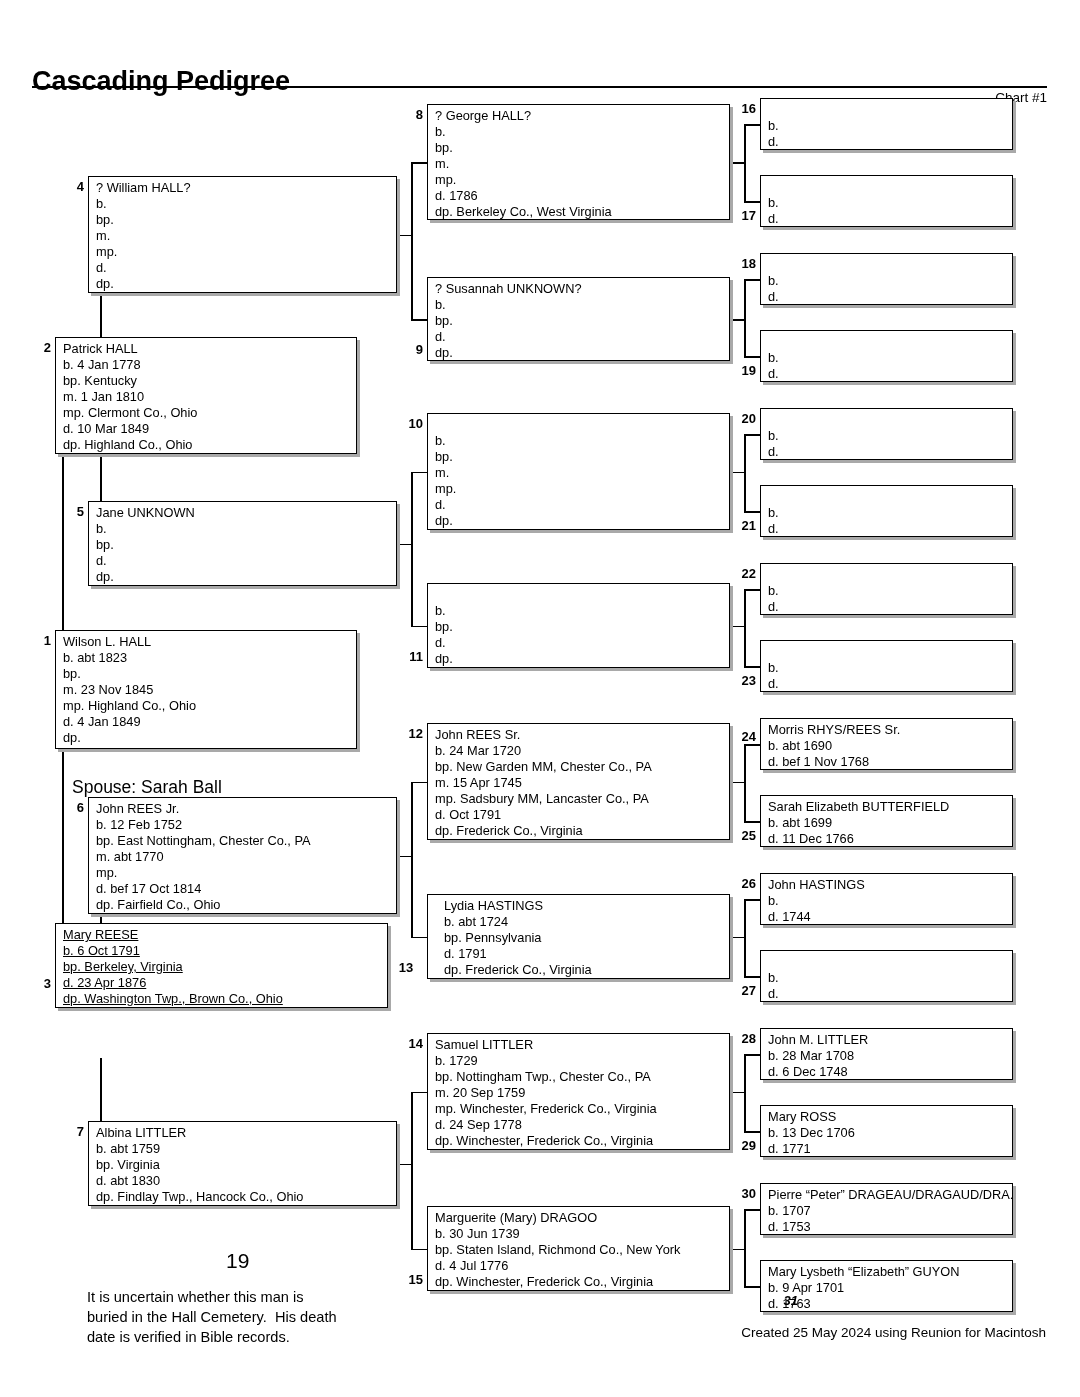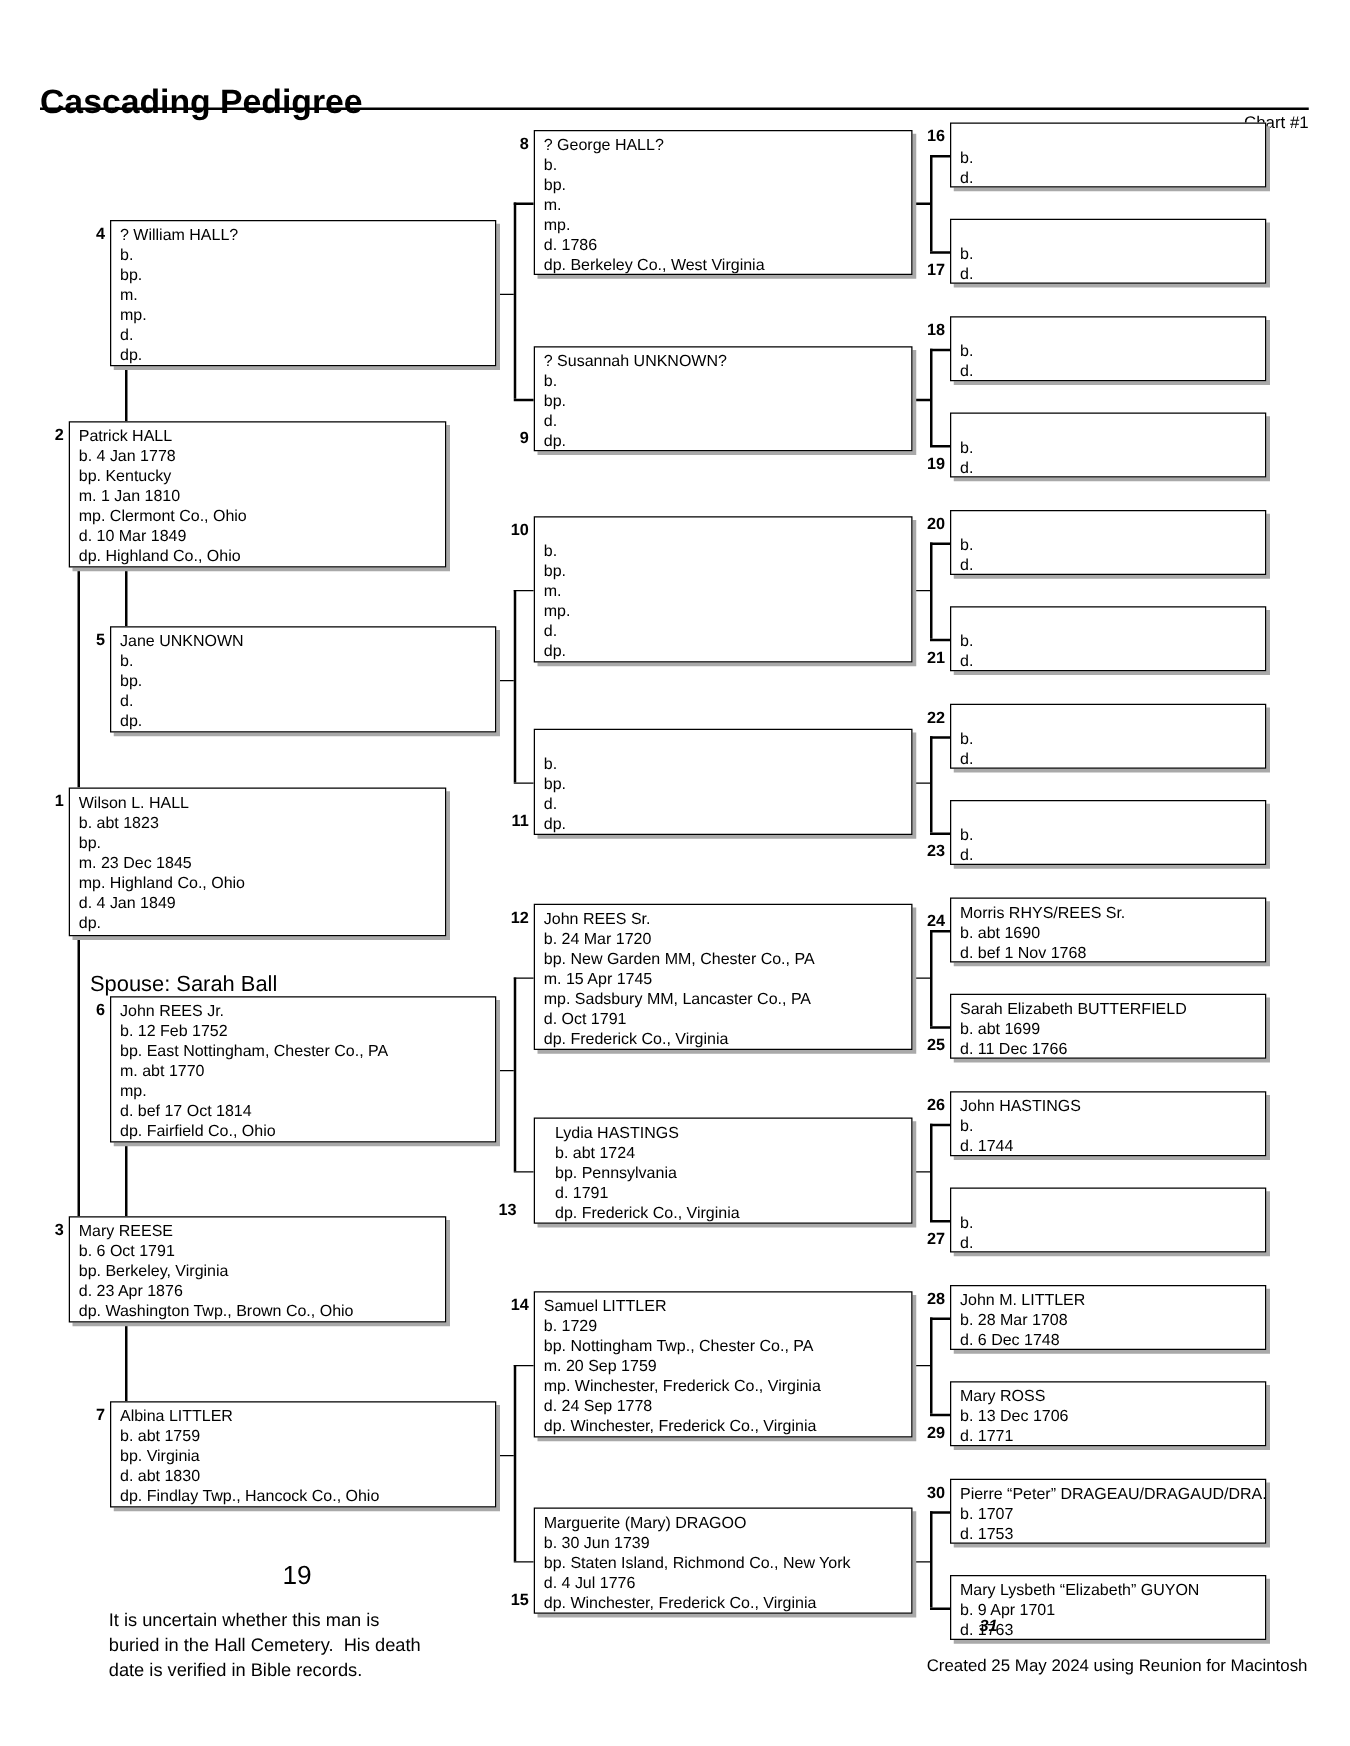--- a/index.html
+++ b/index.html
@@ -82,37 +82,37 @@
     <div class="cline" style="left: 744px; top: 1131px; width: 16px; height: 1.5px;"></div>
     <div class="cline" style="left: 730px; top: 1091.5px; width: 14px; height: 1.5px;"></div>
     <div class="cline" style="left: 744px; top: 1209px; width: 1.5px; height: 77px;"></div>
     <div class="cline" style="left: 744px; top: 1209px; width: 16px; height: 1.5px;"></div>
     <div class="cline" style="left: 744px; top: 1286px; width: 16px; height: 1.5px;"></div>
     <div class="cline" style="left: 730px; top: 1248.5px; width: 14px; height: 1.5px;"></div>
     <div class="pbox" style="left: 55px; top: 630px; width: 302px; height: 119px;">
       <div class="line">Wilson L. HALL</div>
       <div class="line">b. abt 1823</div>
       <div class="line">bp.</div>
-      <div class="line">m. 23 Dec 1845</div>
+      <div class="line">m. 23 Nov 1845</div>
       <div class="line">mp. Highland Co., Ohio</div>
       <div class="line">d. 4 Jan 1849</div>
       <div class="line">dp.</div>
     </div>
     <div class="pnum" style="left: 17px; top: 633px; width: 34px;">1</div>
     <div class="pbox" style="left: 55px; top: 337px; width: 302px; height: 117px;">
       <div class="line">Patrick HALL</div>
       <div class="line">b. 4 Jan 1778</div>
       <div class="line">bp. Kentucky</div>
       <div class="line">m. 1 Jan 1810</div>
       <div class="line">mp. Clermont Co., Ohio</div>
       <div class="line">d. 10 Mar 1849</div>
       <div class="line">dp. Highland Co., Ohio</div>
     </div>
     <div class="pnum" style="left: 17px; top: 340px; width: 34px;">2</div>
-    <div class="pbox" style="left: 55px; top: 973px; width: 302px; height: 85px;">
+    <div class="pbox" style="left: 55px; top: 923px; width: 333px; height: 85px; text-decoration: underline;">
       <div class="line">Mary REESE</div>
       <div class="line">b. 6 Oct 1791</div>
       <div class="line">bp. Berkeley, Virginia</div>
       <div class="line">d. 23 Apr 1876</div>
       <div class="line">dp. Washington Twp., Brown Co., Ohio</div>
     </div>
     <div class="pnum" style="left: 17px; top: 976px; width: 34px;">3</div>
     <div class="pbox" style="left: 88px; top: 176px; width: 309px; height: 117px;">
       <div class="line">? William HALL?</div>
       <div class="line">b.</div>

